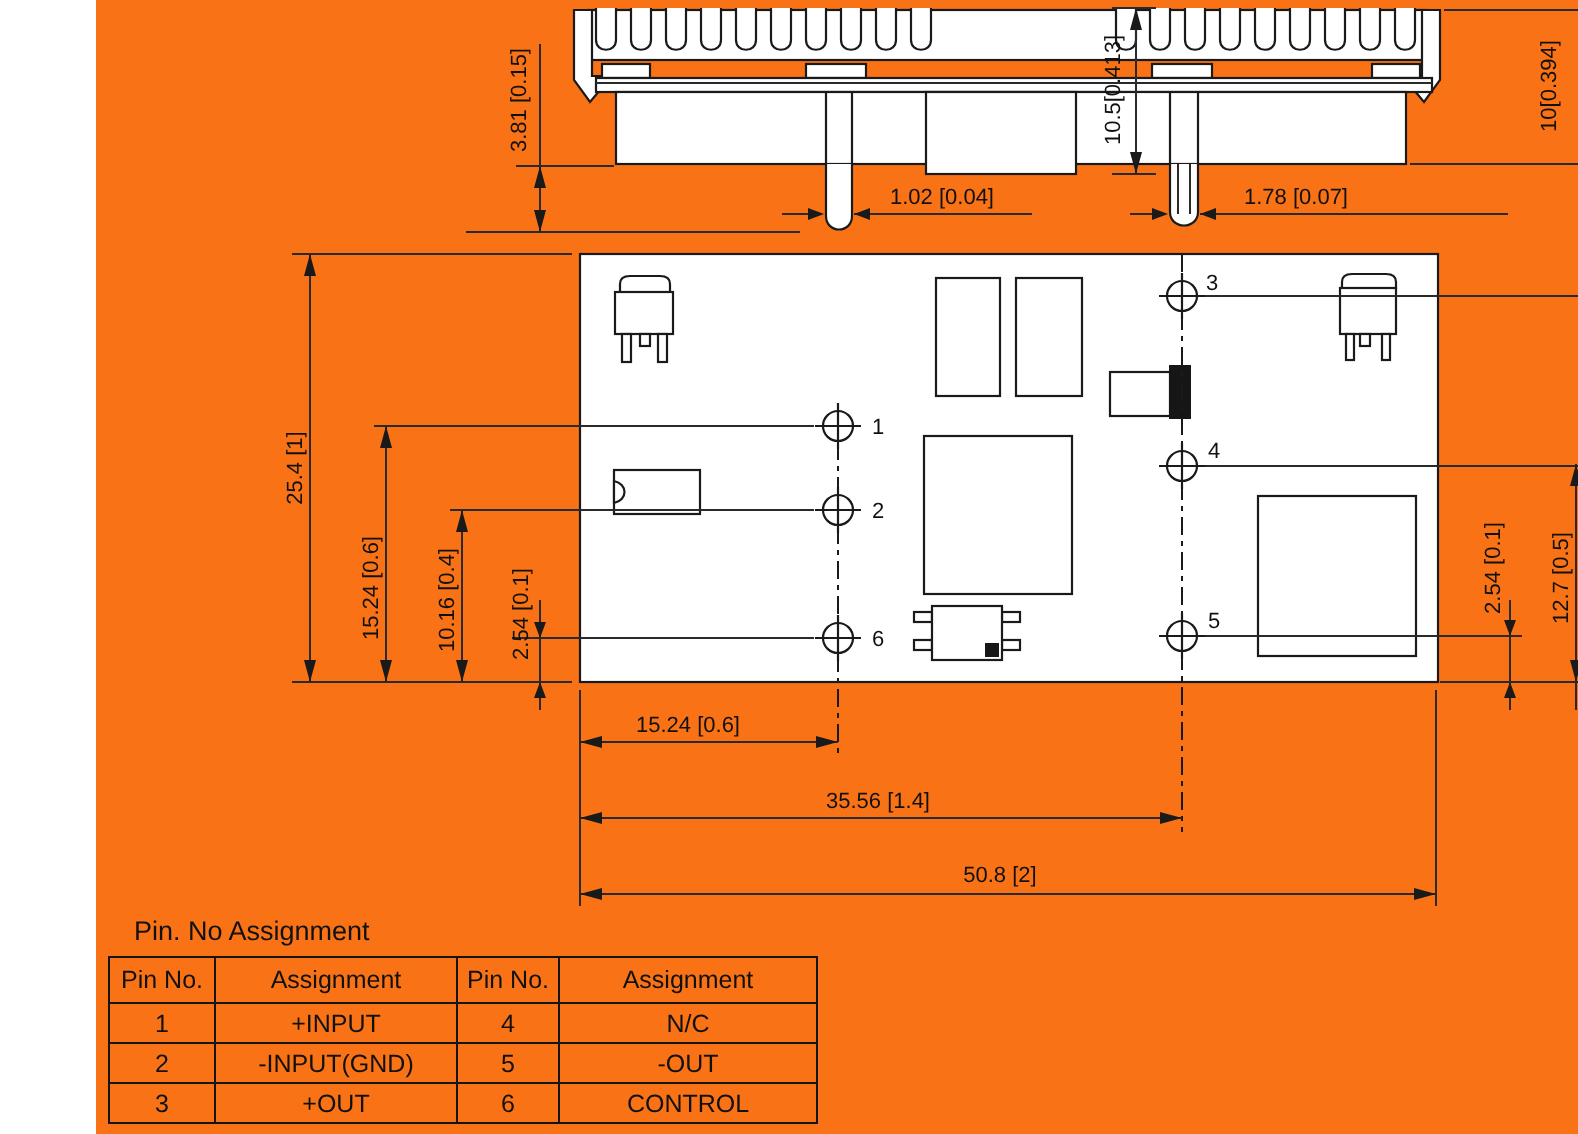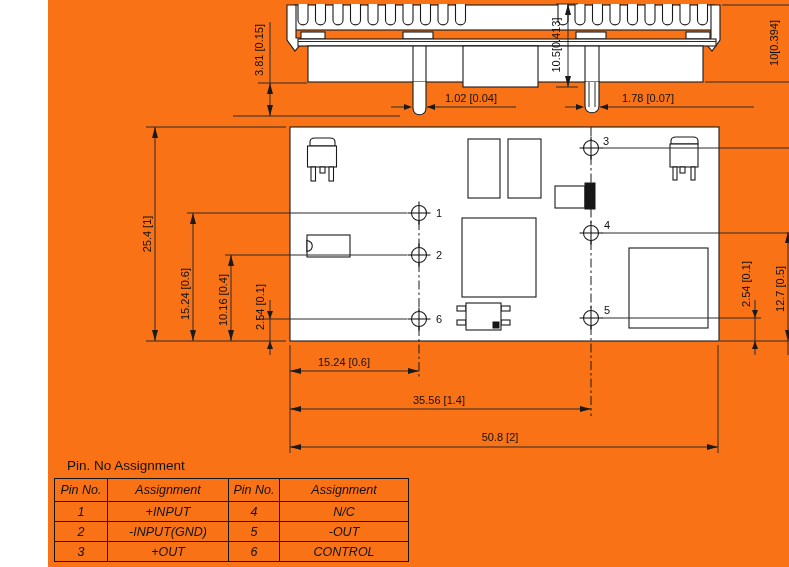--- a/index.html
+++ b/index.html
@@ -7,21 +7,21 @@
          font-family:"Liberation Sans",sans-serif;color:#111;margin-left:48px;}
   svg{position:absolute;left:0;top:0;}
   svg text{font-family:"Liberation Sans",sans-serif;font-size:11px;fill:#111;}
   .ln{stroke:#1a1a1a;stroke-width:1.1;fill:none;}
   .thin{stroke:#2a2a2a;stroke-width:1;fill:none;}
   .wht{fill:#fff;stroke:#1a1a1a;stroke-width:1.1;}
   .dk{fill:#161616;stroke:#161616;}
   .dash{stroke:#1a1a1a;stroke-width:1;fill:none;stroke-dasharray:9 3 2.5 3;}
   .arr{fill:#1a1a1a;stroke:none;}
   #tbl-title{position:absolute;left:19px;top:458px;font-size:13.5px;color:#111;}
-  table.pins{position:absolute;left:6px;top:478px;border-collapse:collapse;font-style:italic;}
+  table.pins{position:absolute;left:6px;top:478px;border-collapse:collapse;}
   table.pins th, table.pins td{border:1.6px solid #141414;font-weight:400;
       text-align:center;vertical-align:middle;font-size:12.5px;padding:0;color:#111;}
   table.pins th{height:22px;} table.pins td{height:19px;}
   .c1{width:52px;} .c2{width:120px;} .c3{width:50px;} .c4{width:128px;}
 </style>
 </head>
 <body>
 
 <div id="stage">
 

